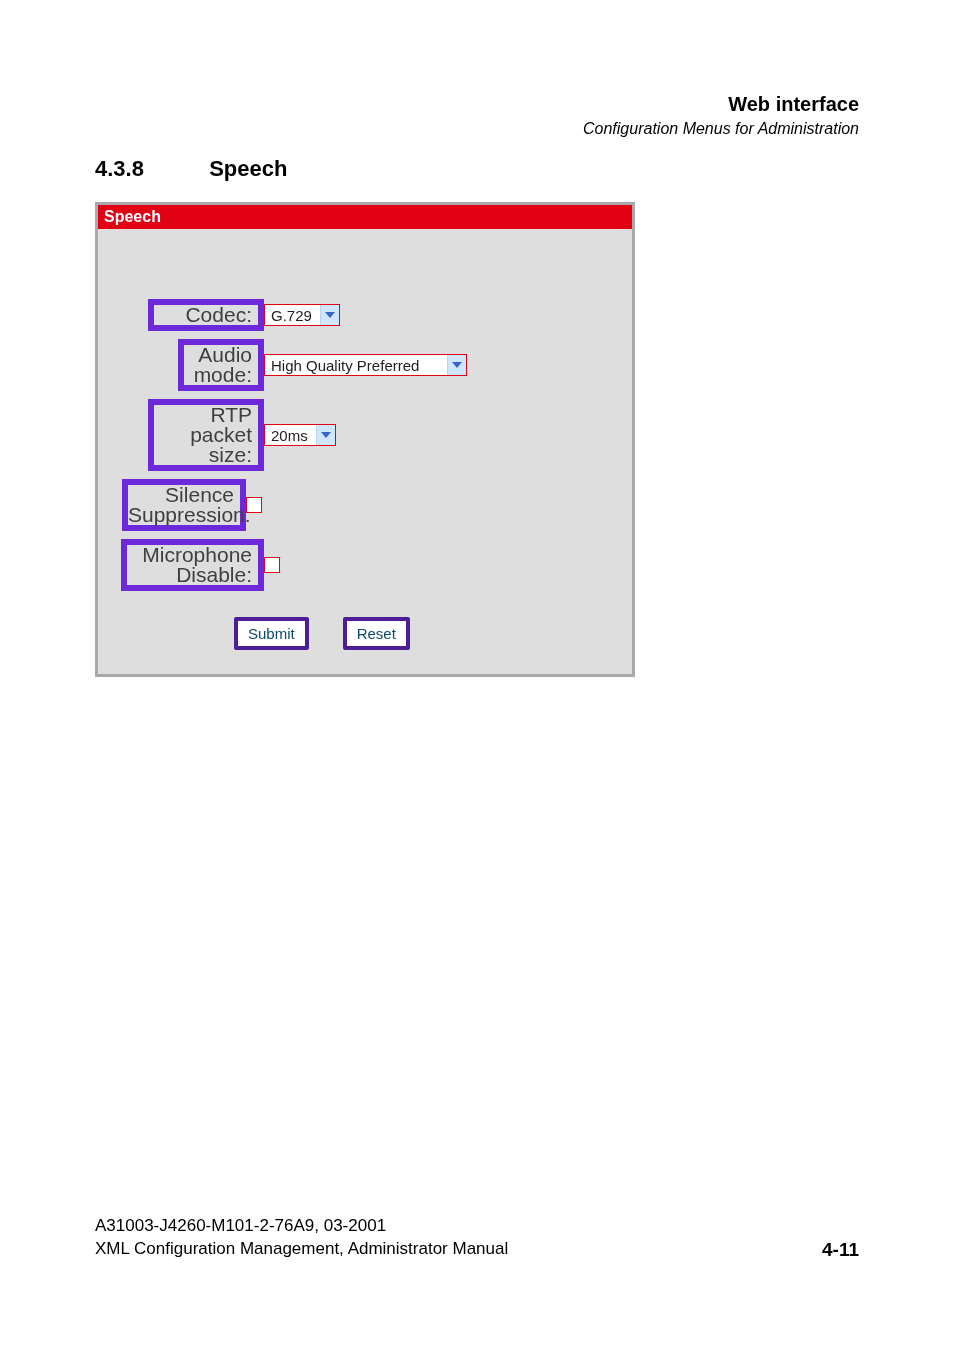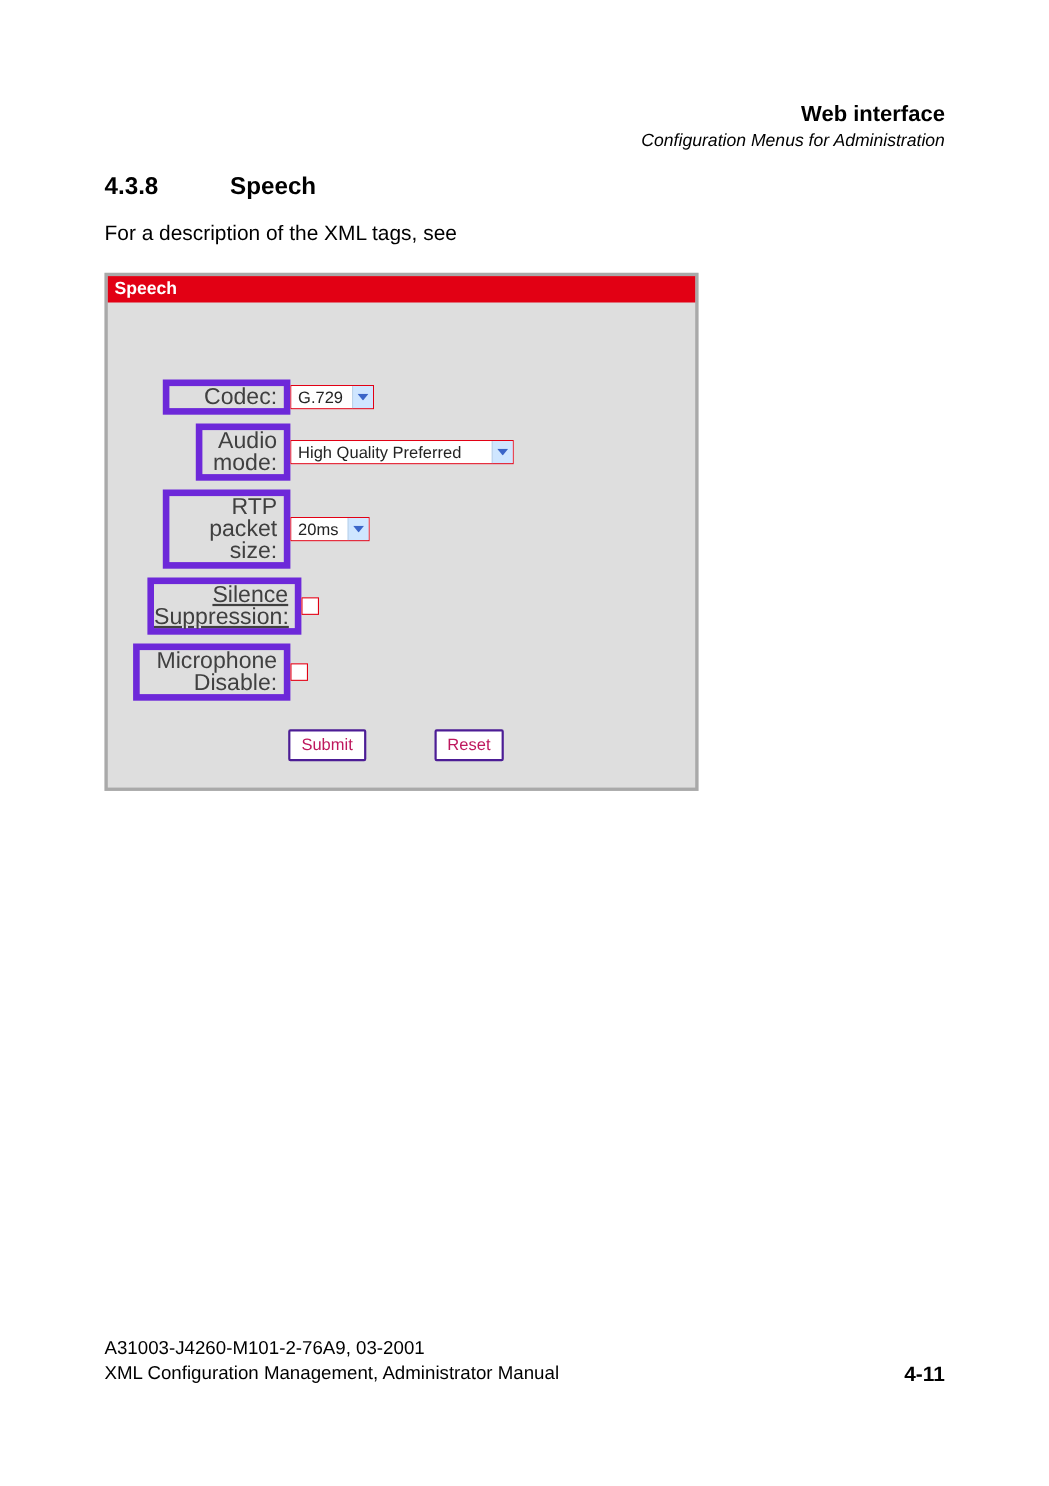--- a/index.html
+++ b/index.html
@@ -113,27 +113,26 @@
     background: #ffffff;
     box-sizing: border-box;
   }
   .button-row {
     margin-top: 26px;
     display: flex;
     gap: 34px;
     padding-left: 116px;
   }
   .btn {
-    border: 2px solid #4c1d95;
+    border: 4px solid #4c1d95;
     background: #ffffff;
     padding: 4px 10px;
     font-size: 15px;
-    color: #be185d;
+    color: #0c4a6e;
     border-radius: 2px;
-    margin-left: 28px;
   }
   .footer {
     position: absolute;
     left: 95px;
     right: 95px;
     bottom: 90px;
     display: flex;
     justify-content: space-between;
     align-items: flex-end;
     font-size: 17px;
@@ -154,21 +153,20 @@
   <div class="header-right">
     <div class="header-title">Web interface</div>
     <div class="header-sub">Configuration Menus for Administration</div>
   </div>
 
   <div class="section-heading">
     <span class="section-num">4.3.8</span>
     <span>Speech</span>
   </div>
 
-  <div class="intro-line">For a description of the XML tags, see</div>
 
   <div class="panel">
     <div class="panel-title">Speech</div>
     <div class="panel-body">
 
       <div class="form-row">
         <div class="form-label" style="margin-left:30px;width:116px;">Codec:</div>
         <div class="form-control">
           <div class="select">
             <span class="select-text">G.729</span>
@@ -203,21 +201,21 @@
             <span class="select-arrow">
               <svg width="10" height="6" viewBox="0 0 10 6">
                   <path d="M0 0 L10 0 L5 6 Z" fill="#3a65c8"></path>
                 </svg>
             </span>
           </div>
         </div>
       </div>
 
       <div class="form-row">
-        <div class="form-label" style="margin-left:16px;width:140px;text-decoration:underline;">Silence Suppression:</div>
+        <div class="form-label" style="margin-left:4px;width:124px;">Silence Suppression:</div>
         <div class="form-control">
           <div class="checkbox"></div>
         </div>
       </div>
 
       <div class="form-row">
         <div class="form-label" style="margin-left:3px;width:143px;">Microphone Disable:</div>
         <div class="form-control">
           <div class="checkbox"></div>
         </div>

